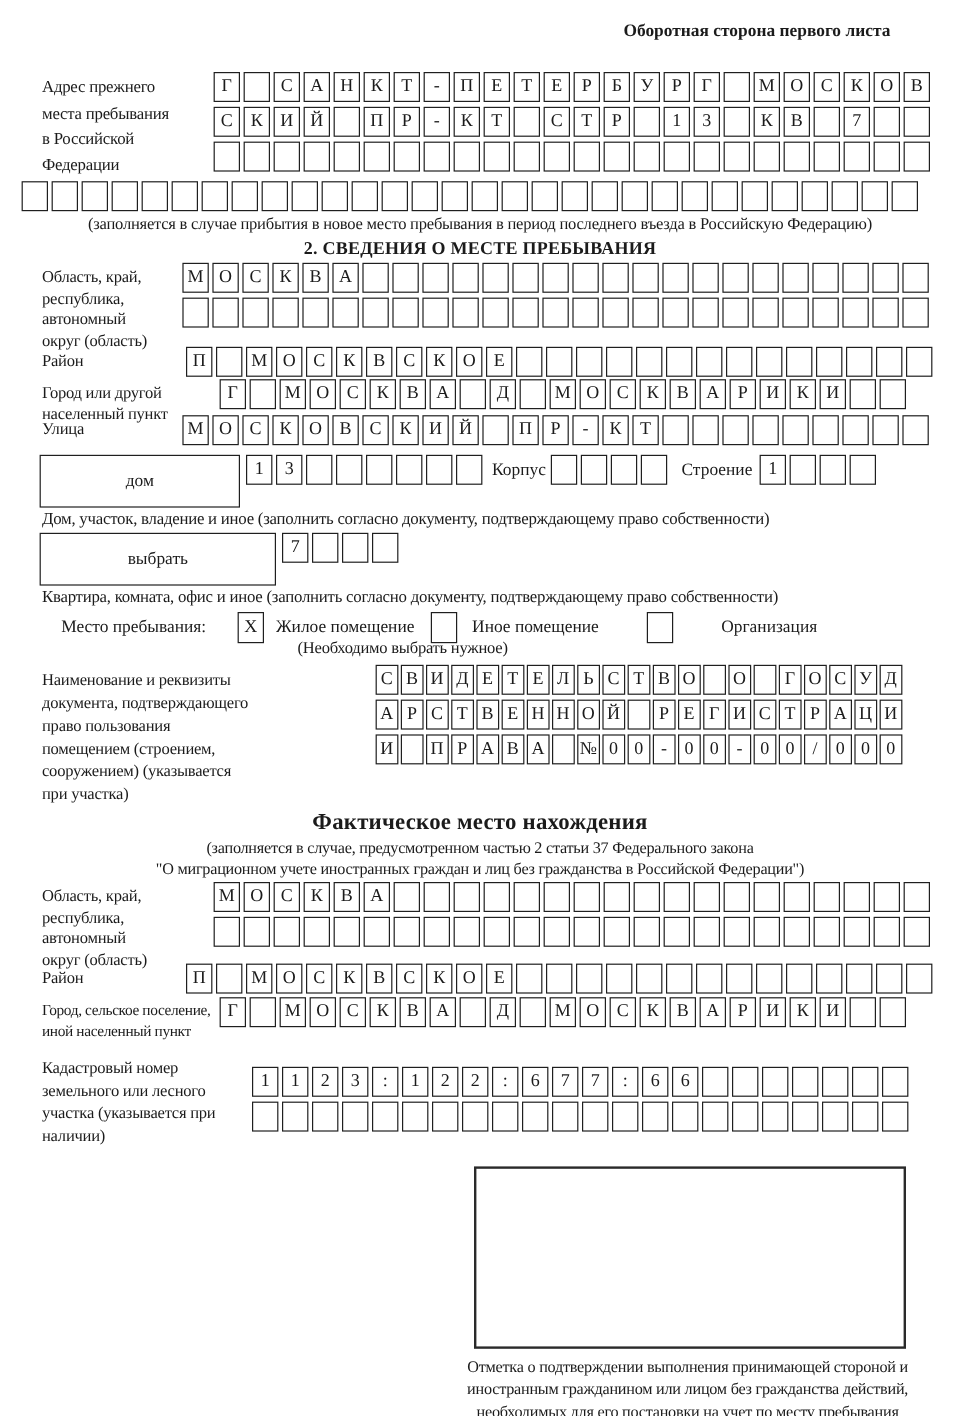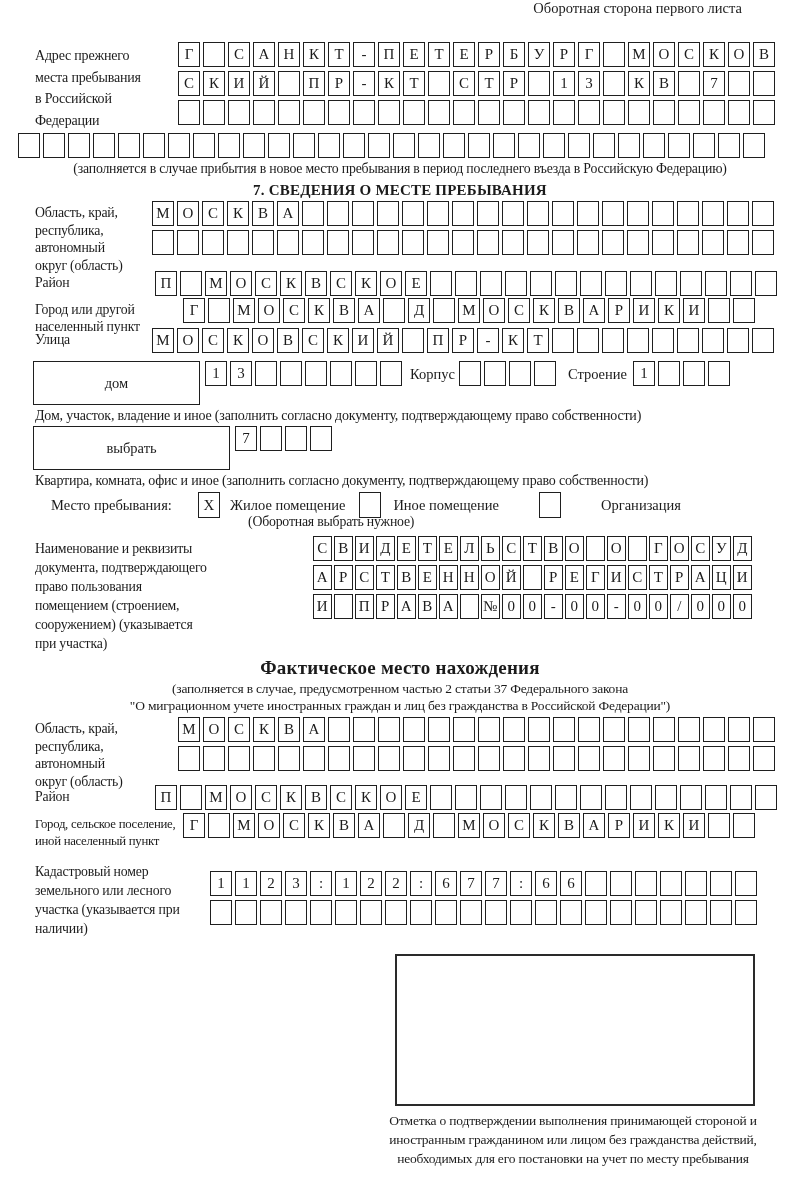--- a/index.html
+++ b/index.html
@@ -1,21 +1,21 @@
 <!DOCTYPE html>
 <html><head>
 <meta charset="utf-8">
 <style>
   * { margin:0; padding:0; box-sizing:border-box; }
   html,body { background:#fff; }
   body {
     width:800px; height:1180px; position:relative; overflow:hidden;
     color:#1b1b1b; font-family:"Liberation Serif","DejaVu Serif",serif;
   }
-  .corner-note { padding-right:58px; text-align:right; font-size:14.5px; line-height:17px; }
+  .corner-note { padding-top:18px; padding-right:58px; text-align:right; font-size:14.5px; line-height:17px;font-weight:bold; }
 
   .field { display:flex; align-items:flex-start; margin-left:35px; }
   .field-label { font-size:13.8px; line-height:17.5px; letter-spacing:-0.2px; padding-top:3px; flex:0 0 auto; }
   .lw { display:block; }
   .rows { display:flex; flex-direction:column; gap:4px; }
   .boxes { display:flex; gap:3px; }
   .cell {
     flex:0 0 22px; width:22px; height:25px; border:1.5px solid #1f1f1f;
     display:inline-flex; align-items:center; justify-content:center;
     font-size:15px; line-height:1; background:#fff;
@@ -167,21 +167,21 @@
     <span class="cell"></span>
     <span class="cell"></span>
     <span class="cell"></span>
     <span class="cell"></span>
     <span class="cell"></span>
     <span class="cell"></span>
     <span class="cell"></span>
   </div>
 <div class="center-note">(заполняется в случае прибытия в новое место пребывания в период последнего въезда в Российскую Федерацию)</div>
 
-<div class="sec-title">7. СВЕДЕНИЯ О МЕСТЕ ПРЕБЫВАНИЯ</div>
+<div class="sec-title">2. СВЕДЕНИЯ О МЕСТЕ ПРЕБЫВАНИЯ</div>
 
 <div class="field" style="margin-top:1px">
   <div class="field-label b-reg">
       <span class="lw">Область, край, республика, автономный округ (область)</span>
     </div>
   <div class="rows">
     <div class="boxes">
         <span class="cell">М</span>
         <span class="cell">О</span>
         <span class="cell">С</span>
@@ -381,21 +381,21 @@
 
 <div class="stay-row">
   <div class="txt" style="width:147px">Место пребывания:</div>
   <span class="cell cb">X</span>
   <div class="txt" style="margin-left:10px">Жилое помещение</div>
   <span class="cell cb" style="margin-left:14px"></span>
   <div class="txt" style="margin-left:12px">Иное помещение</div>
   <span class="cell cb" style="margin-left:40px"></span>
   <div class="txt" style="margin-left:40px">Организация</div>
 </div>
-<div class="center-note" style="margin-top:-4px; text-align:left; margin-left:248px">(Оборотная выбрать нужное)</div>
+<div class="center-note" style="margin-top:-4px; text-align:left; margin-left:248px">(Необходимо выбрать нужное)</div>
 
 <div class="field" style="margin-top:6px">
   <div class="field-label b-doc">
       <span class="lw">Наименование и реквизиты документа, подтверждающего право пользования помещением (строением, сооружением) (указывается при участка)</span>
     </div>
   <div class="rows">
     <div class="boxes narrow">
         <span class="cell">С</span>
         <span class="cell">В</span>
         <span class="cell">И</span>

